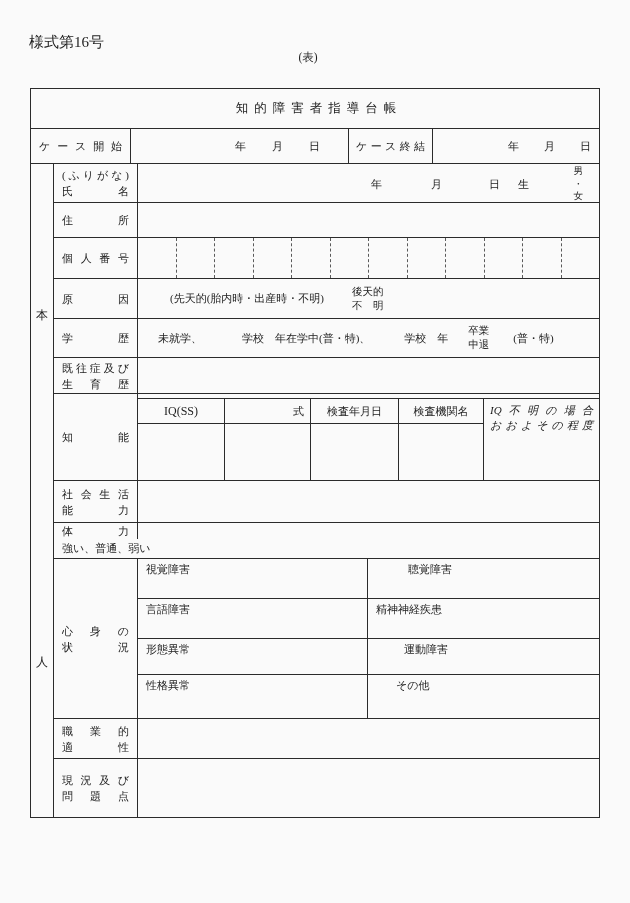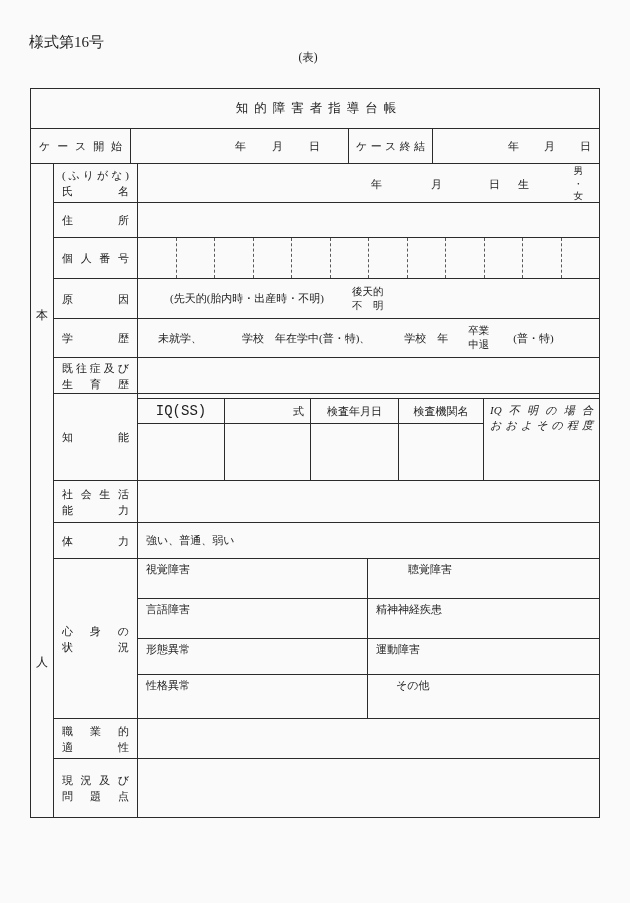--- a/index.html
+++ b/index.html
@@ -44,21 +44,21 @@
   .lbl {
     width:84px; border-right:1px solid #2b2b2b;
     display:flex; flex-direction:column; justify-content:center;
     padding:0 8px; line-height:16px;
   }
   .line { text-align:justify; text-align-last:justify; }
   .cnt { flex:1; position:relative; }
 
   .r-name { height:39px; } .r-addr { height:35px; } .r-num { height:41px; }
   .r-cause { height:40px; } .r-edu { height:39px; } .r-hist { height:36px; }
-  .r-intel { height:87px; } .r-social { height:42px; } .r-phys { height:36px; }
+  .r-intel { height:87px; } .r-social { height:42px; } .r-phys { height:36px;flex-direction:column; }
   .r-cond { height:160px; } .r-apt { height:40px; }
 
   .birth span { position:absolute; top:13px; }
   .b-y { left:233px; } .b-m { left:293px; } .b-d { left:351px; } .b-born { left:380px; }
   .gender { position:absolute; right:16px; top:1px; font-size:9.5px; line-height:12.5px; text-align:center; }
 
   .digits { display:flex; height:100%; }
   .digits div { flex:1; border-left:1px dashed #5a5a5a; }
   .digits div:first-child { border-left:none; }
 
@@ -74,28 +74,28 @@
     display:grid;
     grid-template-columns:87px 86px 88px 85px 1fr;
     grid-template-rows:25px 1fr;
   }
   .subtable .h { border-right:1px solid #2b2b2b; border-bottom:1px solid #2b2b2b;
     display:flex; align-items:center; justify-content:center; }
   .subtable .h-shiki { justify-content:flex-end; padding-right:6px; }
   .subtable .h-last { grid-row:span 2; border-right:none; border-bottom:none;
     display:block; padding:4px 6px; line-height:15px;font-style:italic; }
   .subtable .b { border-right:1px solid #2b2b2b; }
-  .h-iq { font-size:14px;font-family:Liberation Mono, monospace; }
+  .h-iq { font-size:12px; }
 
   .phys-text { display:flex; align-items:center; height:100%; padding-left:8px; }
 
   .cond-grid { display:flex; flex-direction:column; height:100%; }
   .crow { display:flex; border-bottom:1px solid #2b2b2b; }
   .crow:last-child { border-bottom:none; flex:1;gap:20px; }
-  .cr-1 { height:40px;gap:32px; } .cr-2 { height:40px; } .cr-3 { height:36px; }
+  .cr-1 { height:40px;gap:32px; } .cr-2 { height:40px; } .cr-3 { height:36px;gap:28px; }
   .ccell-l { width:230px; border-right:1px solid #2b2b2b; padding:3px 8px; }
   .ccell-r { flex:1; padding:3px 8px; }
 </style>
 </head>
 <body>
 
 <div class="form-no">様式第16号</div>
 <div class="face-label">(表)</div>
 
 <div class="ftable">

